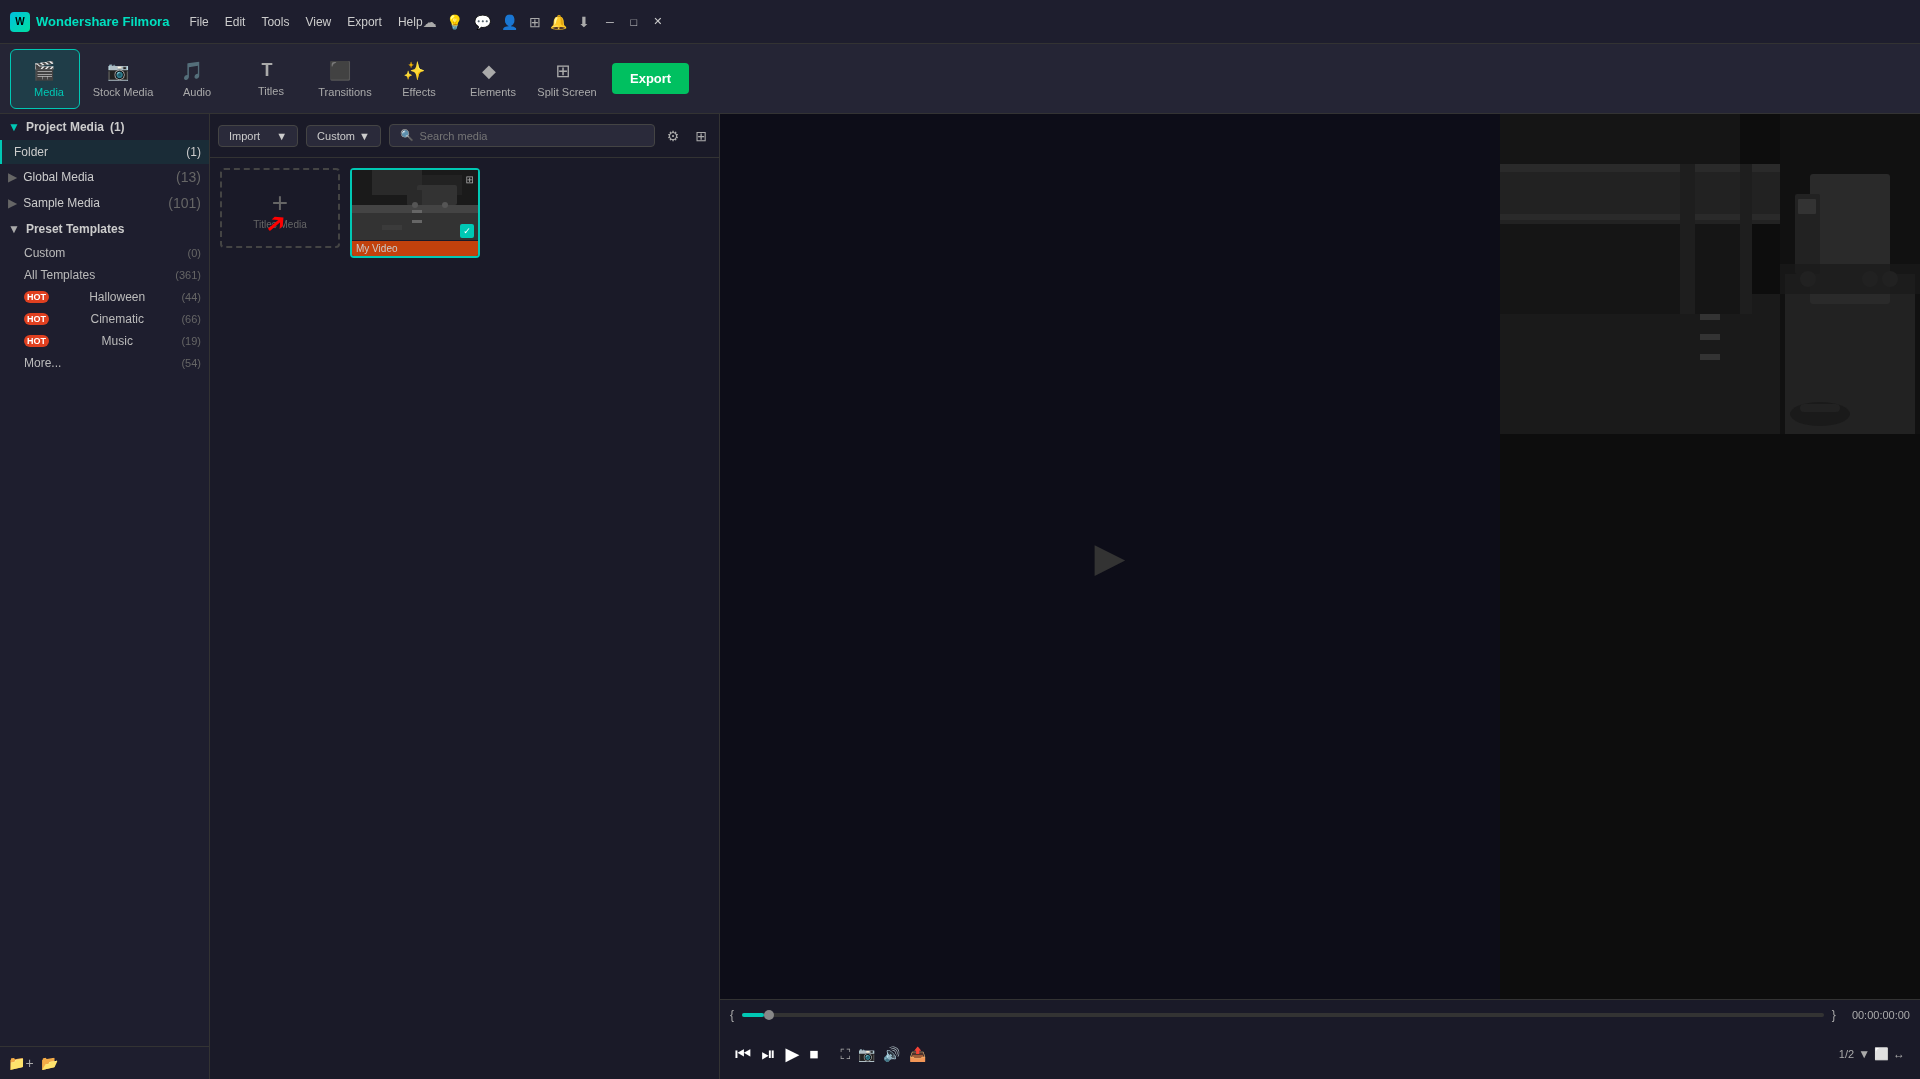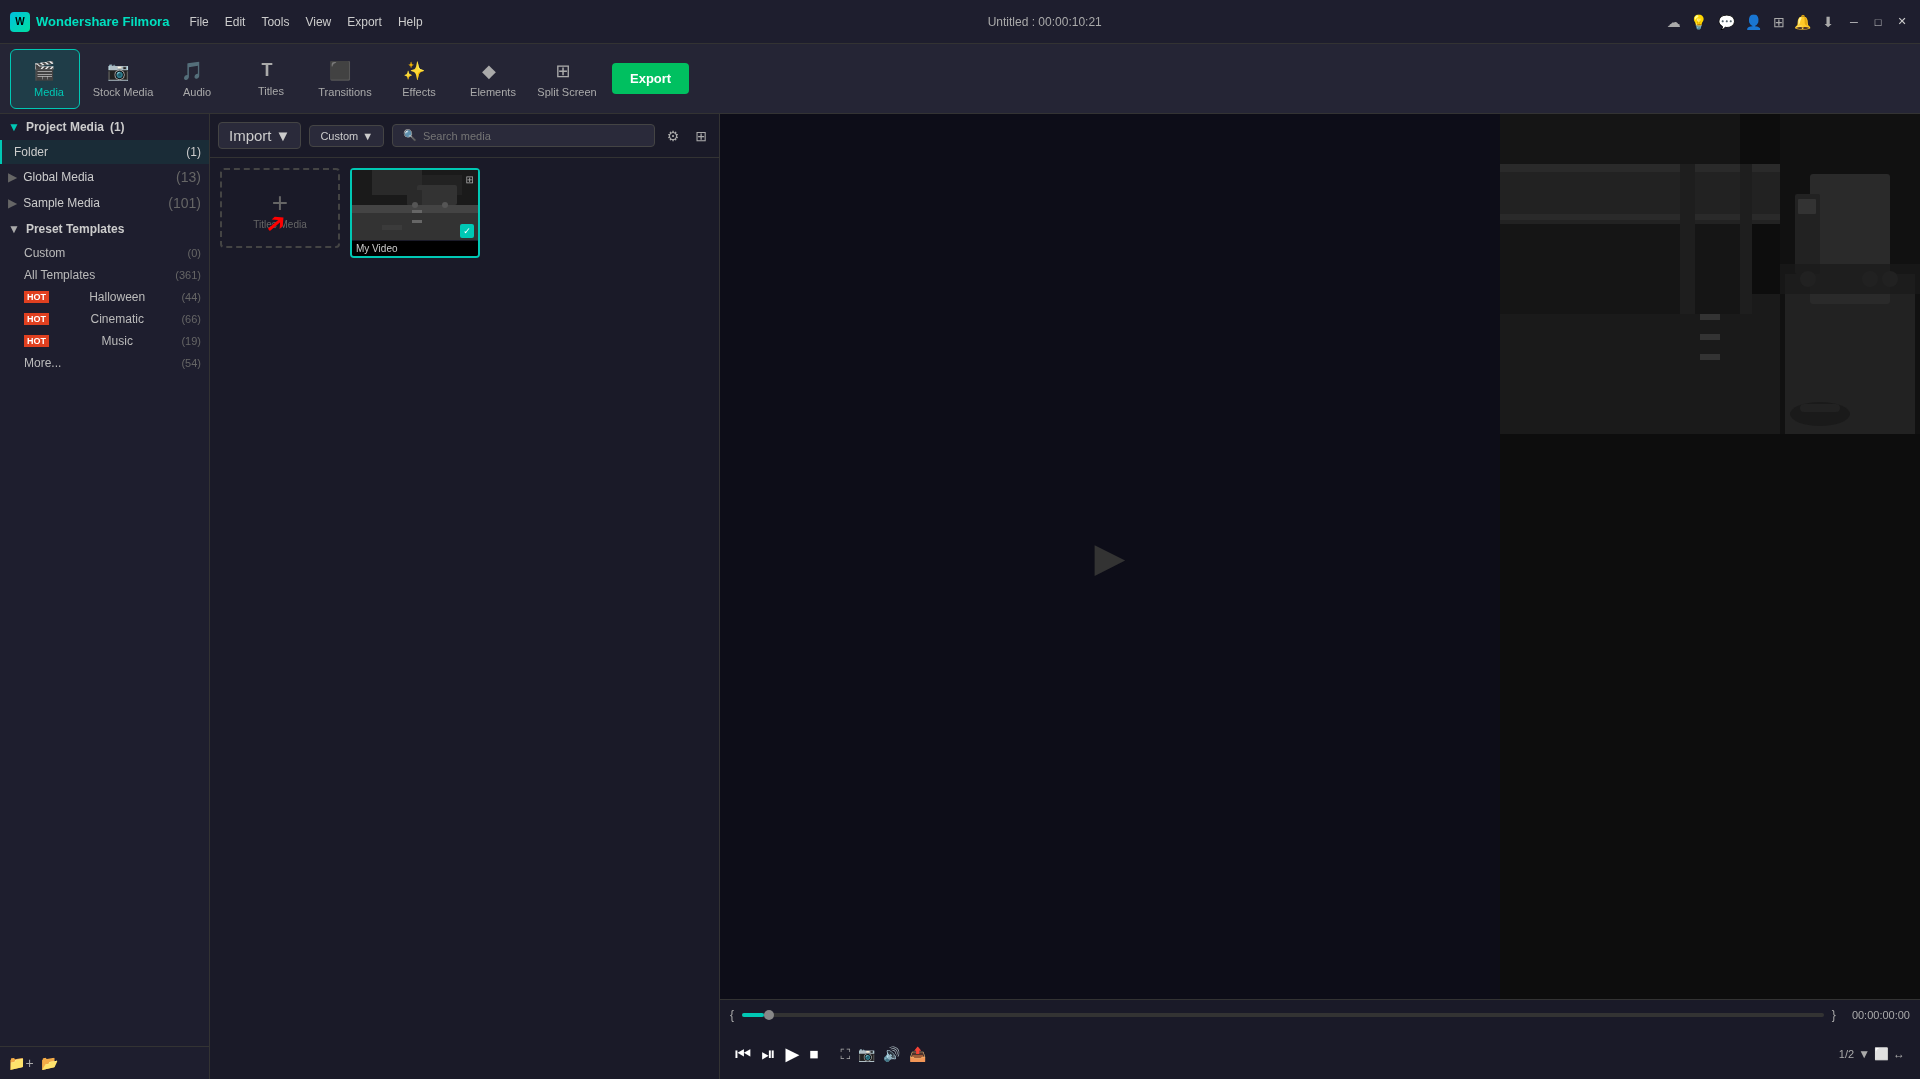--- a/index.html
+++ b/index.html
@@ -31,40 +31,40 @@
     #main { display: flex; height: calc(1079px - 44px - 70px); }
 
     
     #left-panel { width: 210px; background: #1e1e2e; border-right: 1px solid #333; display: flex; flex-direction: column; overflow-y: auto; }
     .tree-item { padding: 5px 8px; cursor: pointer; display: flex; align-items: center; justify-content: space-between; }
     .tree-item .item-label { display: flex; align-items: center; gap: 6px; }
     .tree-item .item-count { color: #666; font-size: 14px; }
     .tree-section-header { padding: 6px 8px; display: flex; align-items: center; gap: 6px; color: #ccc; font-weight: bold; font-size: 12px; }
     .sub-item { padding: 4px 8px 4px 24px; cursor: pointer; display: flex; align-items: center; justify-content: space-between; color: #bbb; }
     .sub-item .item-count { color: #666; font-size: 11px; }
-    .hot-badge { background: #e04020; color: #fff; font-size: 9px; font-weight: bold; padding: 1px 3px; border-radius: 0; margin-right: 4px; }
+    .hot-badge { background: #e04020; color: #fff; font-size: 9px; font-weight: bold; padding: 1px 3px; border-radius: 6px; margin-right: 4px; }
     .folder-row { background: rgba(0,180,140,0.1); border-left: 2px solid #00c8b4; padding: 5px 8px 5px 12px; display: flex; align-items: center; justify-content: space-between; }
     .panel-bottom-icons { display: flex; gap: 8px; padding: 8px; border-top: 1px solid #333; margin-top: auto; }
     .panel-bottom-icons span { color: #aaa; cursor: pointer; font-size: 14px; }
 
     
     #media-area { width: 510px; background: #1a1a28; border-right: 1px solid #333; display: flex; flex-direction: column; }
     #media-toolbar { height: 44px; display: flex; align-items: center; padding: 0 8px; gap: 8px; border-bottom: 1px solid #333; }
-    .import-btn { background: #2a2a3a; border: 1px solid #444; color: #ccc; padding: 4px 10px; border-radius: 4px; cursor: pointer; display: flex; align-items: center; gap: 4px; font-size: 15px; }
+    .import-btn { background: #2a2a3a; border: 1px solid #444; color: #ccc; padding: 4px 10px; border-radius: 4px; cursor: pointer; display: flex; align-items: center; gap: 16px; font-size: 11px; }
     .record-btn { background: #2a2a3a; border: 1px solid #444; color: #ccc; padding: 4px 10px; border-radius: 4px; cursor: pointer; display: flex; align-items: center; gap: 4px; font-size: 11px; }
     .search-box { flex: 1; background: #2a2a3a; border: 1px solid #444; border-radius: 4px; padding: 4px 10px; color: #ccc; font-size: 11px; display: flex; align-items: center; gap: 6px; }
     .search-box input { background: transparent; border: none; outline: none; color: #ccc; width: 100%; font-size: 11px; }
     .toolbar-icon-btn { color: #aaa; cursor: pointer; font-size: 14px; padding: 4px; }
     #media-grid { flex: 1; padding: 10px; display: flex; flex-wrap: wrap; align-content: flex-start; gap: 10px; position: relative; overflow-y: auto; }
     .import-placeholder { width: 120px; height: 80px; border: 2px dashed #444; border-radius: 4px; display: flex; flex-direction: column; align-items: center; justify-content: center; cursor: pointer; color: #666; }
     .import-placeholder .plus { font-size: 28px; }
     .import-placeholder .label { font-size: 10px; }
     .media-thumb { width: 130px; height: 90px; border-radius: 4px; overflow: hidden; position: relative; cursor: pointer; border: 2px solid #00c8b4; }
     .media-thumb-inner { width: 100%; height: 70px; background: #000; position: relative; overflow: hidden; }
-    .media-thumb-label { background: #000000; padding: 2px 4px; font-size: 10px; color: #ccc; position: absolute; bottom: 0; left: 0; right: 0; }
+    .media-thumb-label { background: #c2410c; padding: 2px 4px; font-size: 10px; color: #ccc; position: absolute; bottom: 0; left: 0; right: 0; }
     .media-check { position: absolute; bottom: 18px; right: 4px; background: #00c8b4; border-radius: 2px; width: 14px; height: 14px; display: flex; align-items: center; justify-content: center; font-size: 9px; color: #fff; }
     .media-grid-icon { position: absolute; top: 4px; right: 4px; color: #aaa; font-size: 10px; }
     .arrow-indicator { position: absolute; top: 60px; left: 60px; color: red; font-size: 24px; }
 
     
     #preview-area { flex: 1; background: #111; display: flex; flex-direction: column; }
     #preview-top { flex: 1; display: flex; }
     #preview-left { flex: 1; background: #0d0d18; display: flex; align-items: center; justify-content: center; }
     #preview-right { width: 420px; background: #0d0d0d; position: relative; overflow: hidden; }
 
@@ -89,23 +89,20 @@
     <div class="logo-icon">W</div>
     <span>Wondershare Filmora</span>
   </div>
   <div class="menu-items">
     <span>File</span>
     <span>Edit</span>
     <span>Tools</span>
     <span>View</span>
     <span>Export</span>
     <span>Help</span>
-  </div>
-  <div class="title-center">
-    <span>Untitled : 00:00:10:21</span>
   </div>
   <div class="title-icons">
     <span>☁</span>
     <span>💡</span>
     <span>💬</span>
     <span>👤</span>
     <span>⊞</span>
     <span>🔔</span>
     <span>⬇</span>
   </div>

